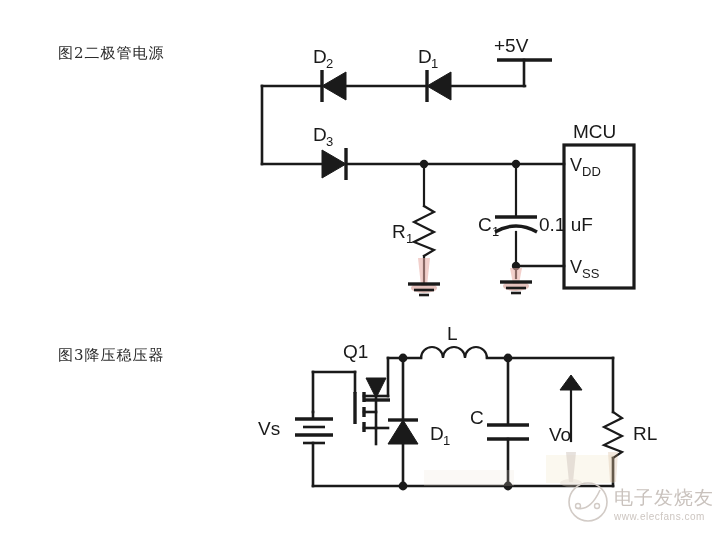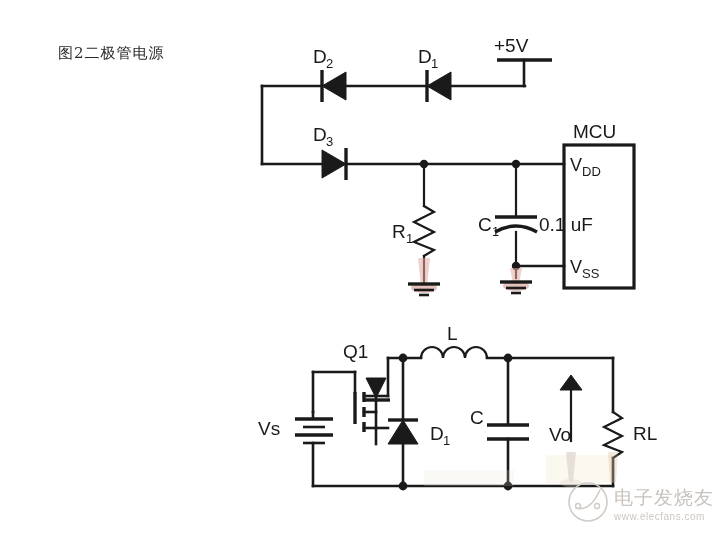--- a/index.html
+++ b/index.html
@@ -125,20 +125,21 @@
     stroke-width: 1.6;
   }
 </style>
 </head>
 <body>
 
 <div id="page">
 
   <div class="cn-caption" id="cap-fig2">图2二极管电源</div>
 
+  <div class="cn-caption" id="cap-fig3">图3降压稳压器</div>
 
   <svg class="circuit" id="svg-fig2" viewBox="0 0 725 535">
 
     <g>
       <line class="plate" x1="497" y1="60" x2="552" y2="60"></line>
       <line class="wire" x1="524" y1="60" x2="524" y2="86"></line>
     </g>
     <text class="lbl" x="494" y="52">+5V</text>
 
     <g>

